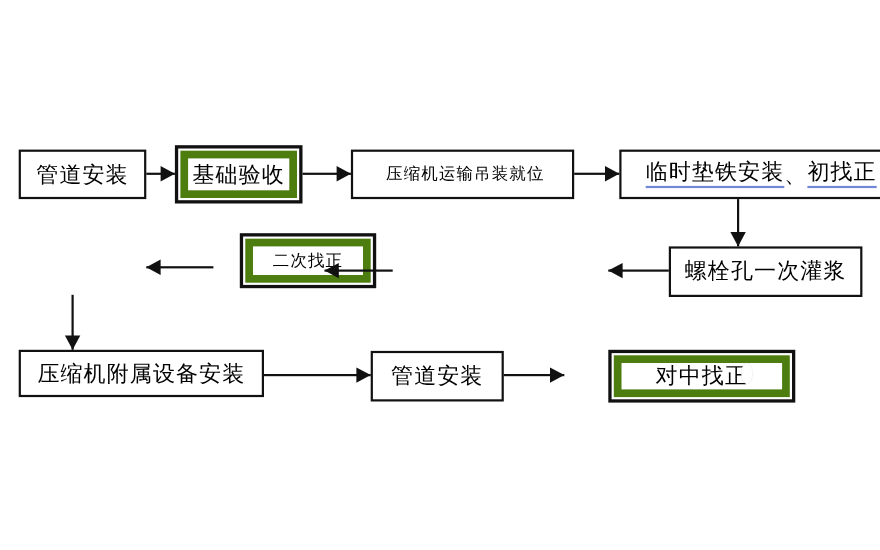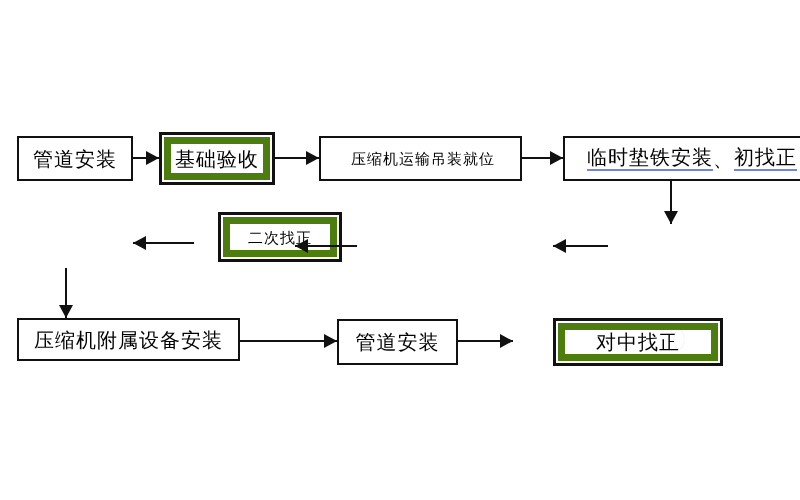--- a/index.html
+++ b/index.html
@@ -117,20 +117,23 @@
   <div class="node small-text align-left" style="left:319px; top:136px; width:203px; height:45px;">
     <span>压缩机运输吊装就位</span>
   </div>
 
   <div class="node" style="left:563px; top:136px; width:258px; height:45px;">
     <span class="u">临时垫铁安装</span>
       <span>、</span>
       <span class="u">初找正</span>
   </div>
 
+  <div class="node" style="left:608px; top:224px; width:176px; height:46px;">
+    <span>螺栓孔一次灌浆</span>
+  </div>
 
 
   <div class="node double small-text" style="left:194px; top:212px; width:124px; height:50px;margin-left:24px;">
     <div class="inner">
       <span>二次找正</span>
     </div>
   </div>
 
 
   <div class="node" style="left:17px; top:318px; width:223px; height:43px;">

